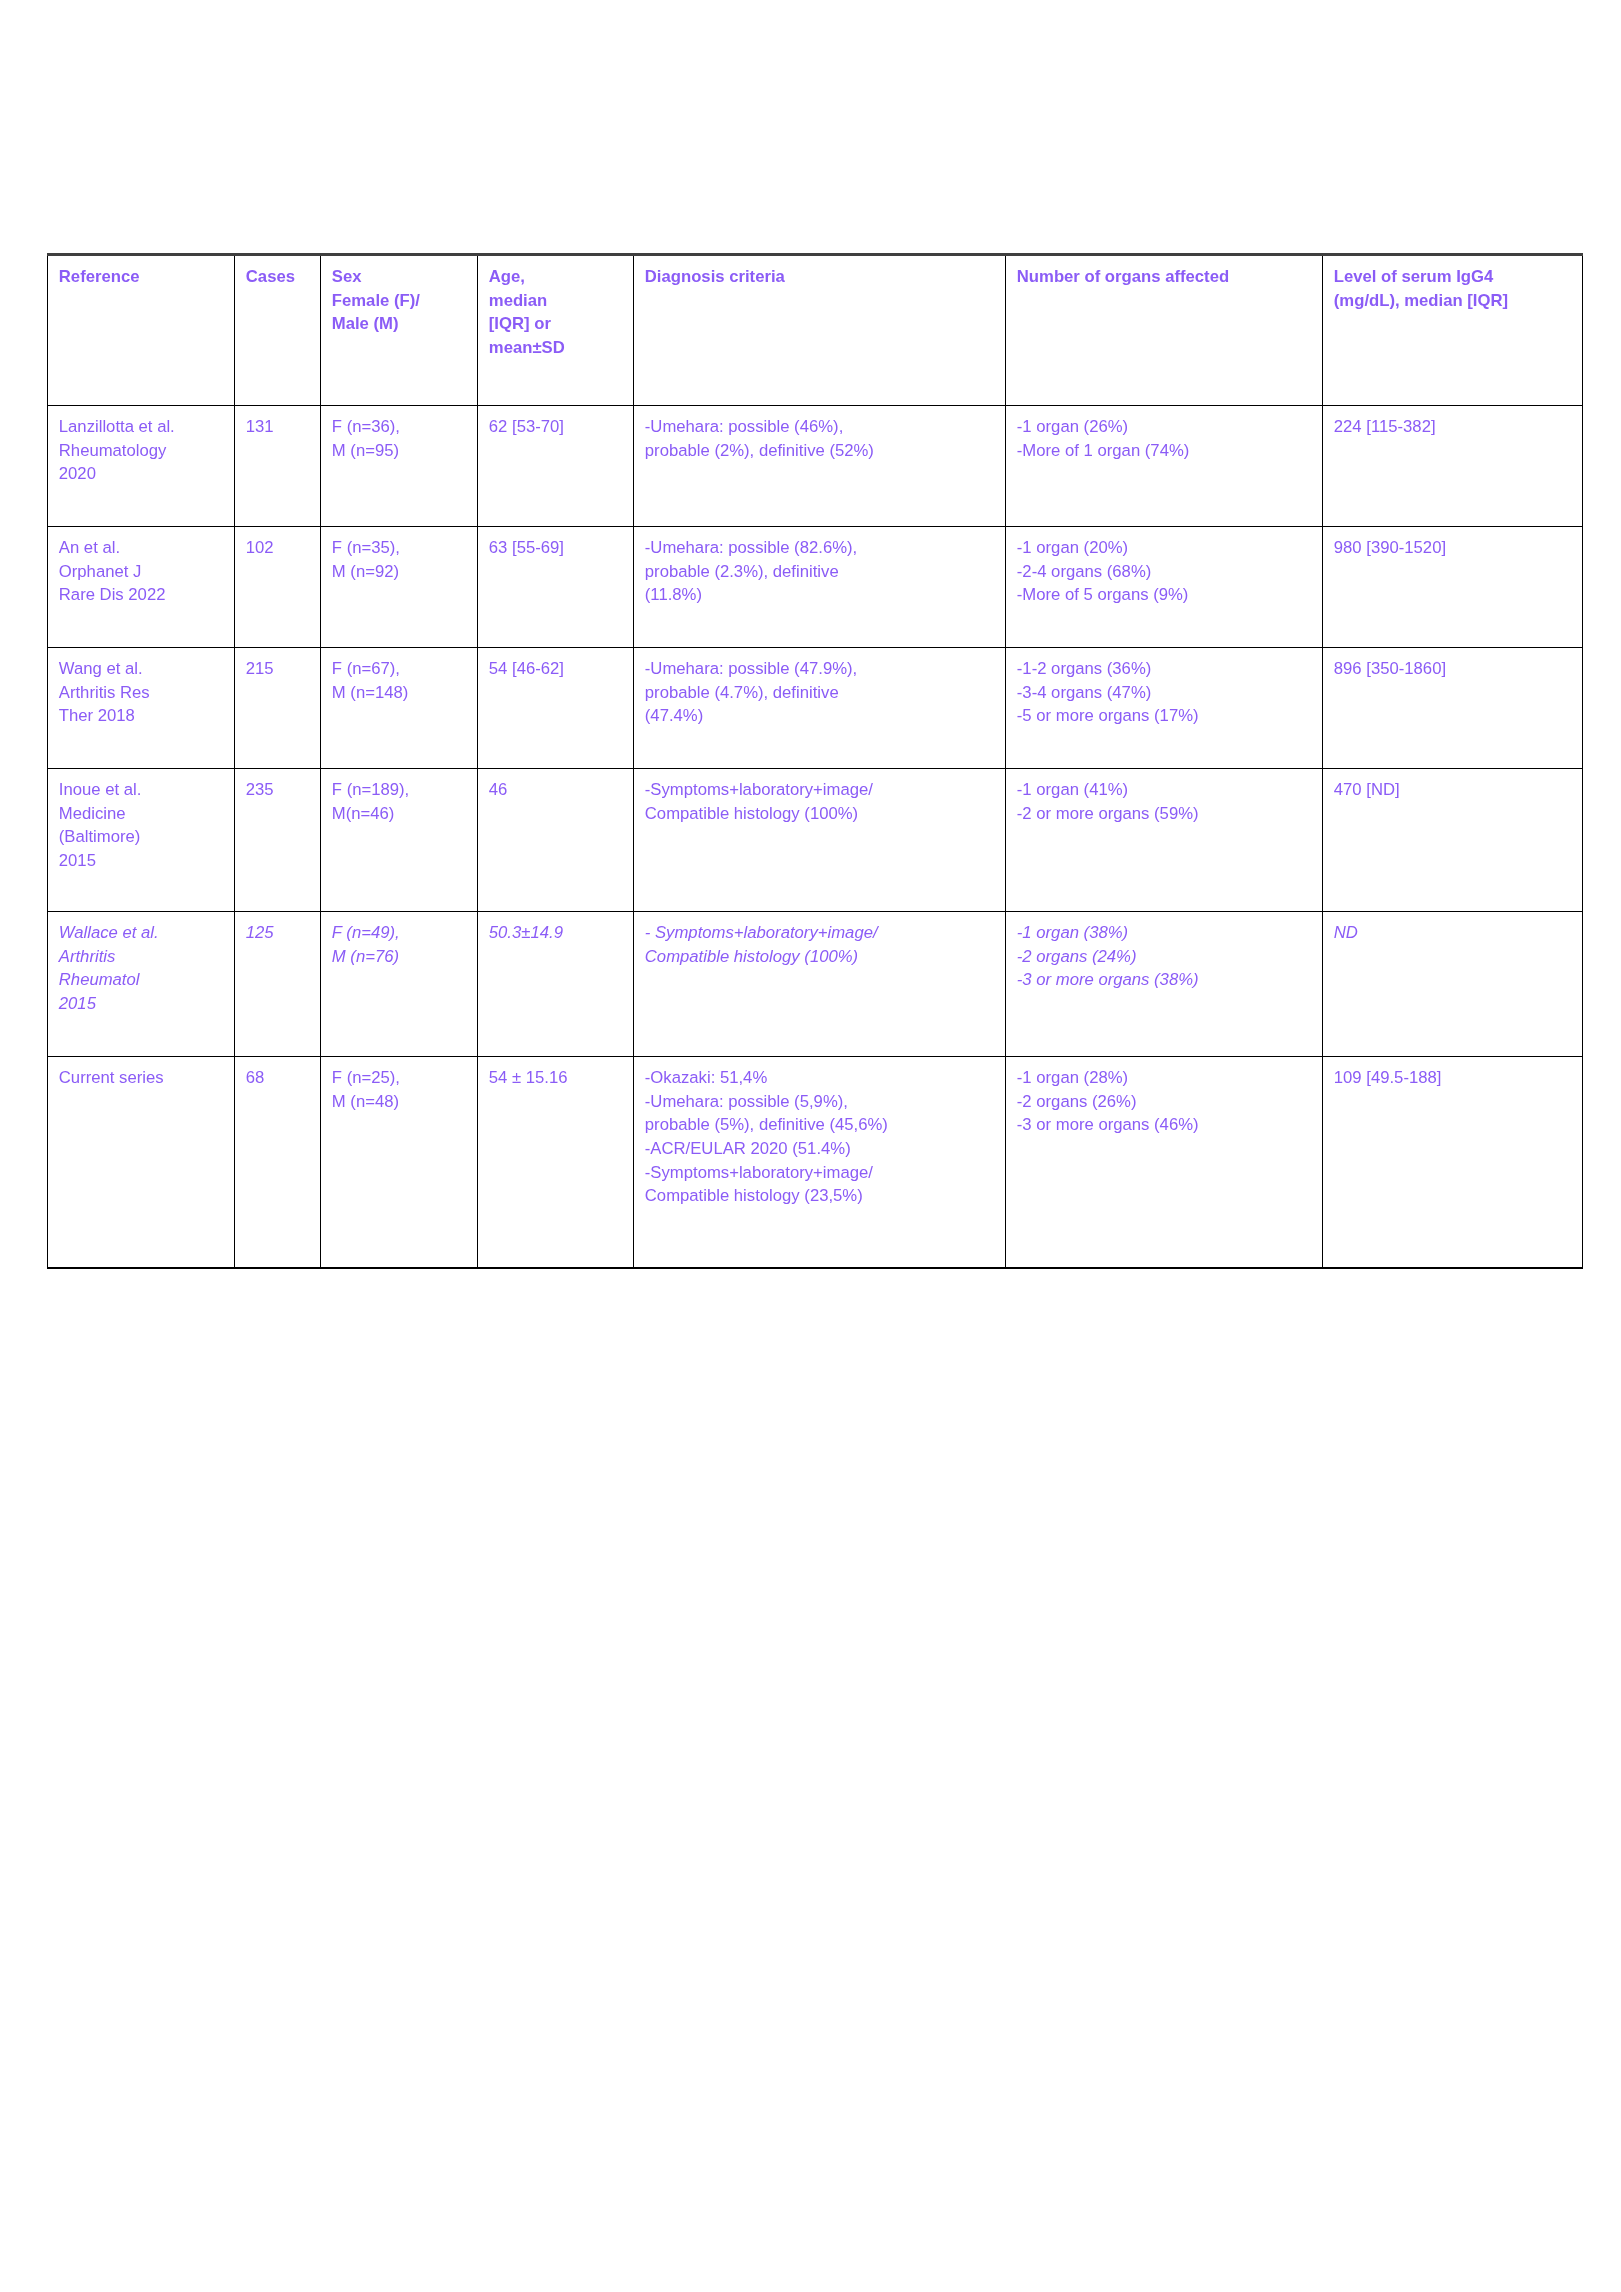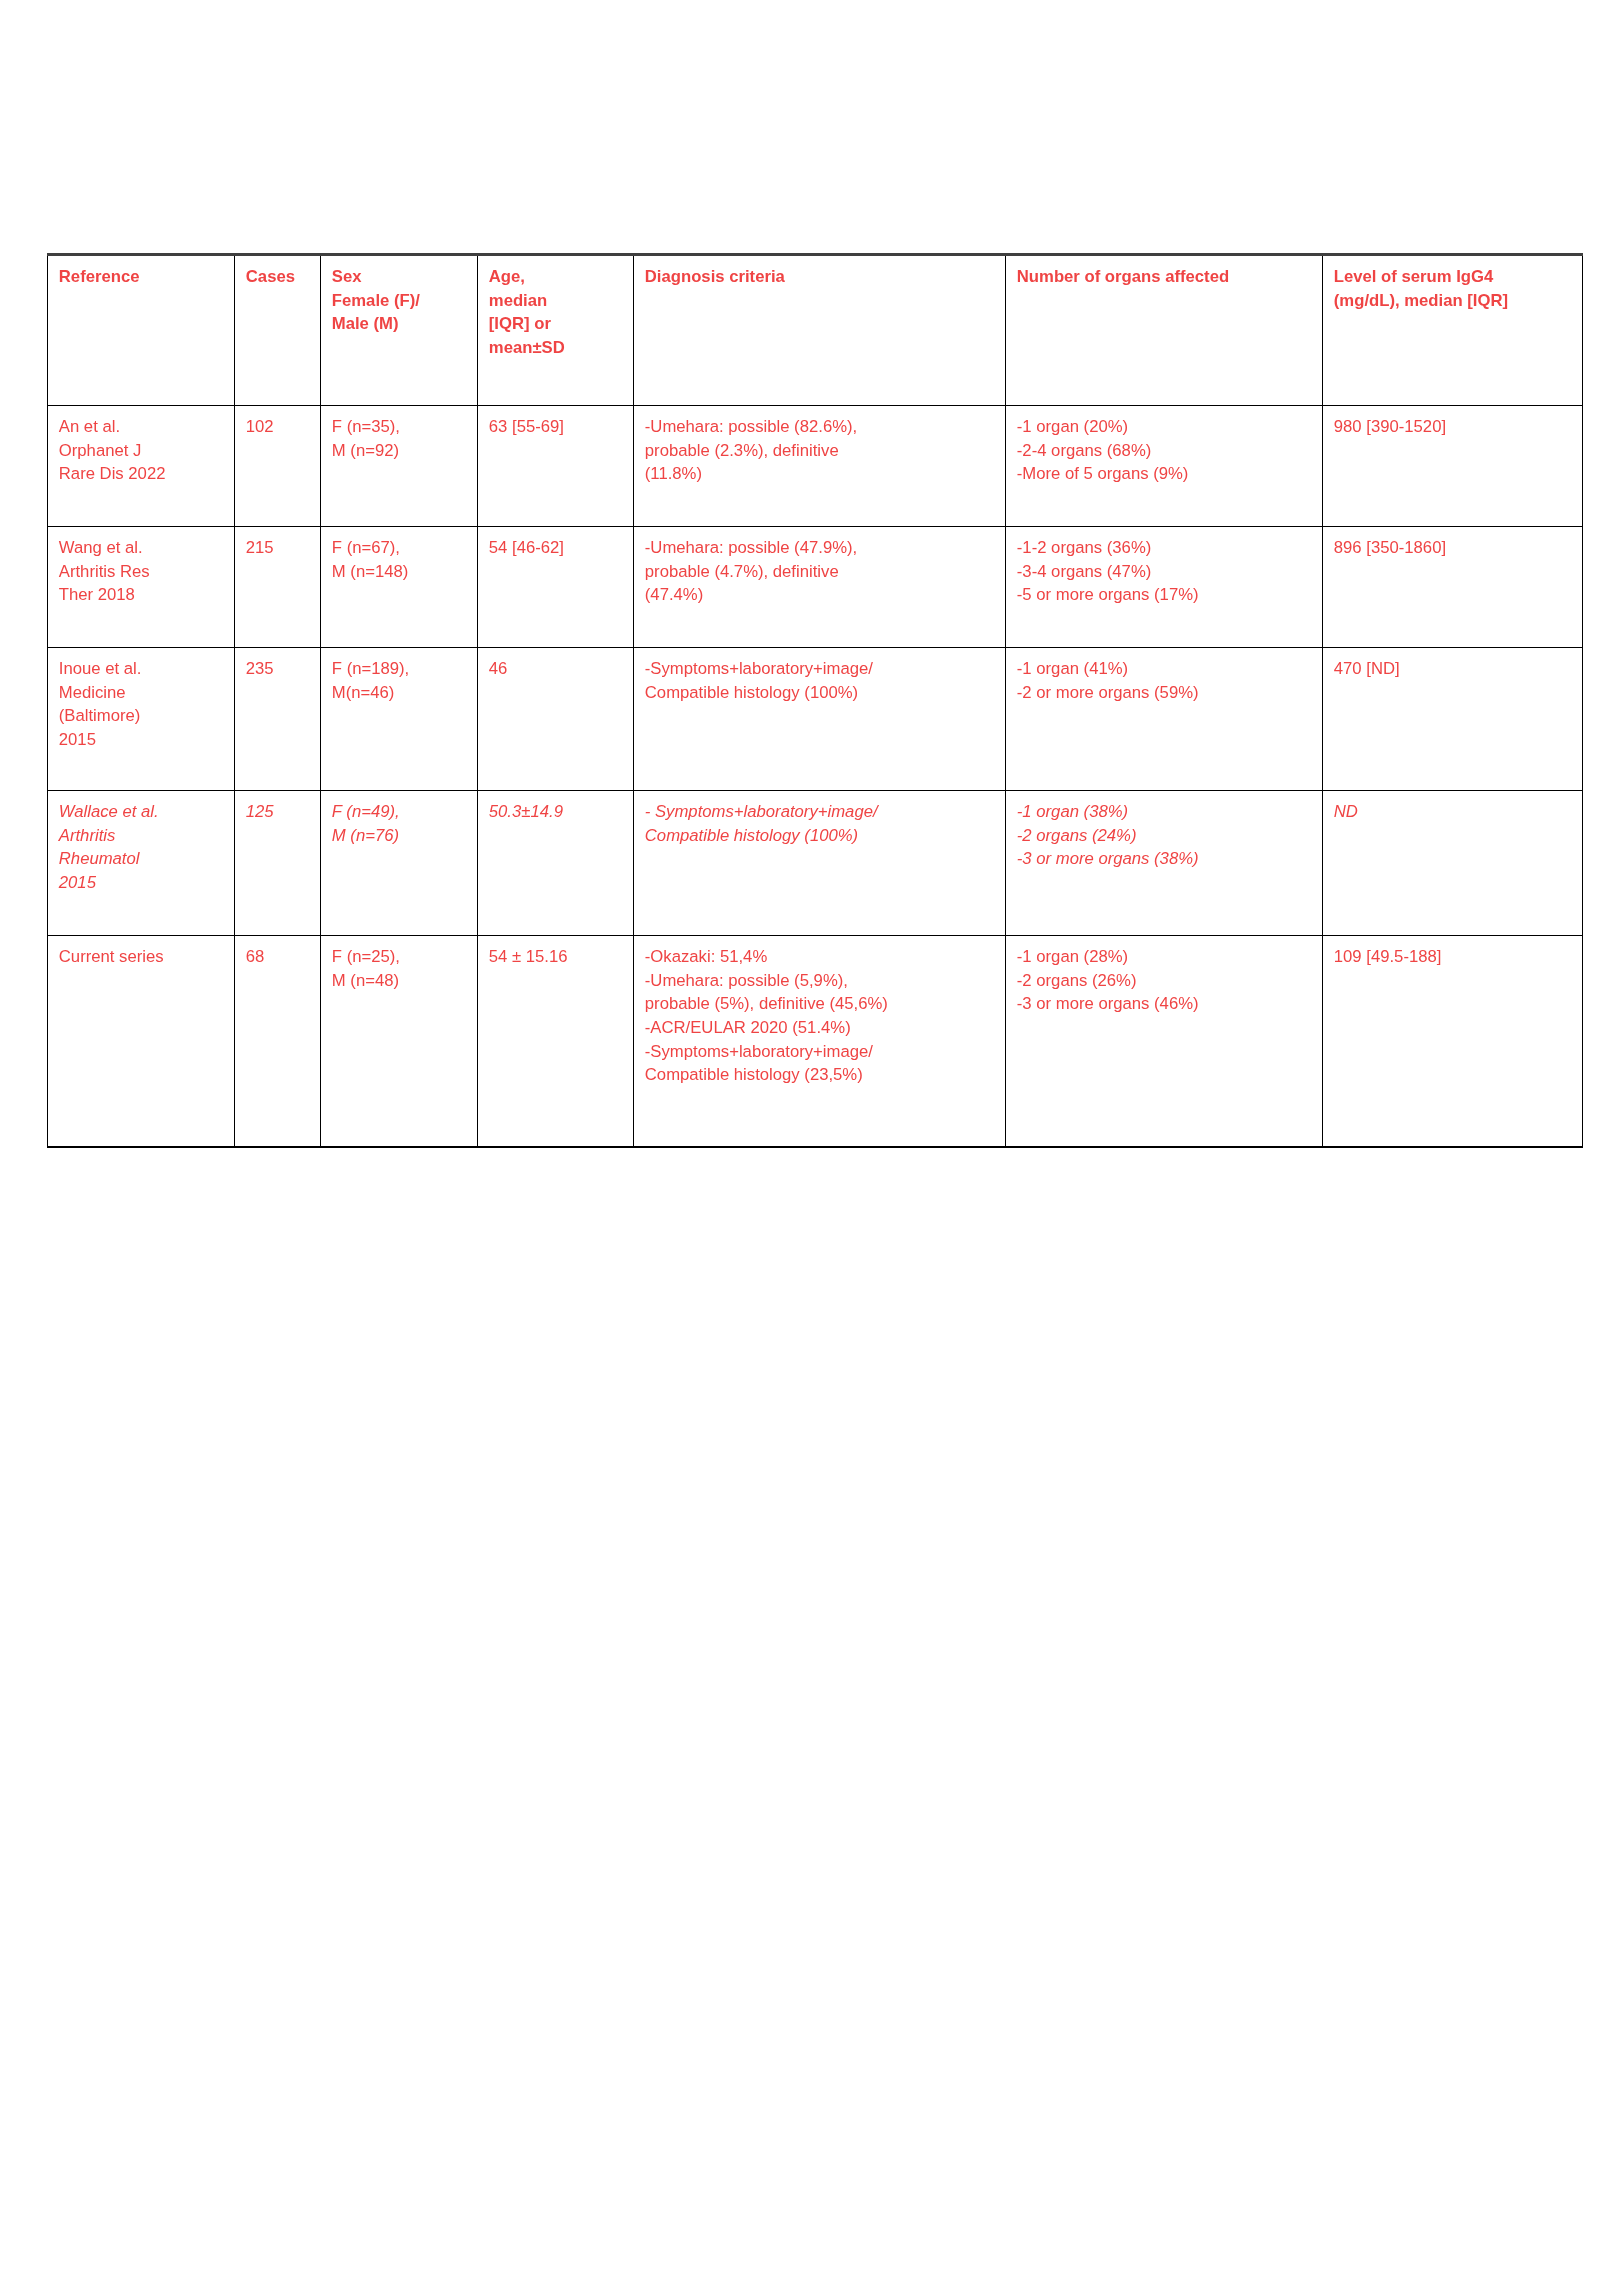--- a/index.html
+++ b/index.html
@@ -6,21 +6,21 @@
     margin: 0;
     padding: 0;
     background: #ffffff;
   }
   .page {
     position: relative;
     width: 1592px;
     height: 2293px;
     background: #ffffff;
     font-family: "Liberation Sans", "DejaVu Sans", sans-serif;
-    color: #ef4444;
+    color: #8b5cf6;
   }
   .table-wrap {
     position: absolute;
     left: 47px;
     top: 253px;
     width: 1535px;
   }
   table.study-table {
     border-collapse: collapse;
     table-layout: fixed;
@@ -87,20 +87,34 @@
 median
 [IQR] or
 mean±SD</th>
           <th>Diagnosis criteria</th>
           <th>Number of organs affected</th>
           <th>Level of serum IgG4
 (mg/dL), median [IQR]</th>
         </tr>
       </thead>
       <tbody>
+        <tr class="row0">
+          <td>Lanzillotta et al.
+Rheumatology
+2020</td>
+          <td>131</td>
+          <td>F (n=36),
+M (n=95)</td>
+          <td>62 [53-70]</td>
+          <td>-Umehara: possible (46%),
+probable (2%), definitive (52%)</td>
+          <td>-1 organ (26%)
+-More of 1 organ (74%)</td>
+          <td>224 [115-382]</td>
+        </tr>
         <tr class="row1">
           <td>An et al.
 Orphanet J
 Rare Dis 2022</td>
           <td>102</td>
           <td>F (n=35),
 M (n=92)</td>
           <td>63 [55-69]</td>
           <td>-Umehara: possible (82.6%),
 probable (2.3%), definitive

